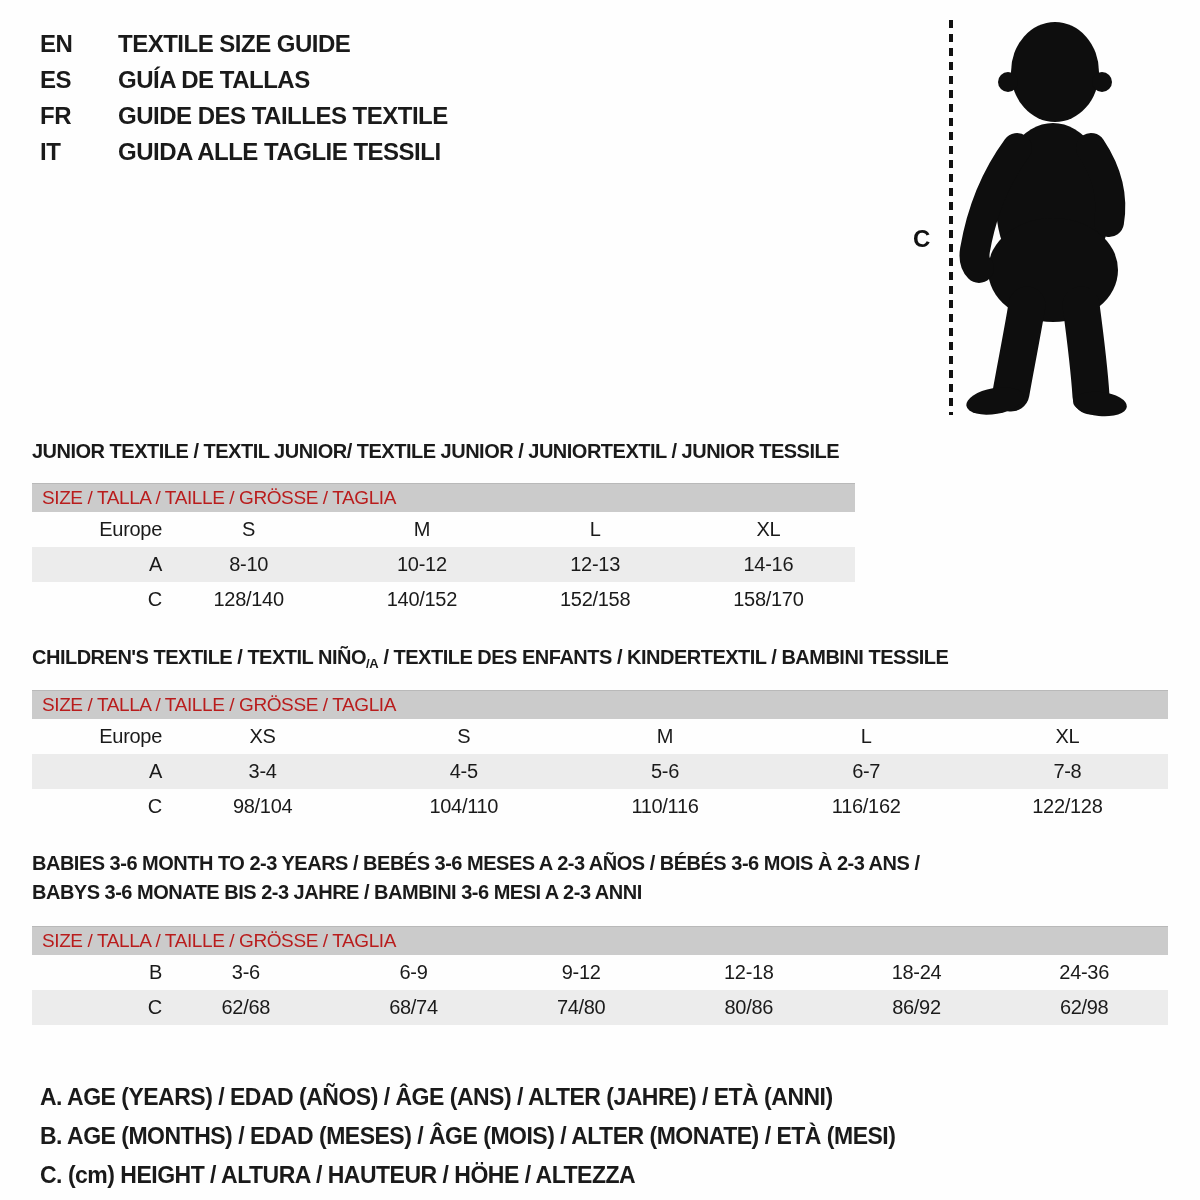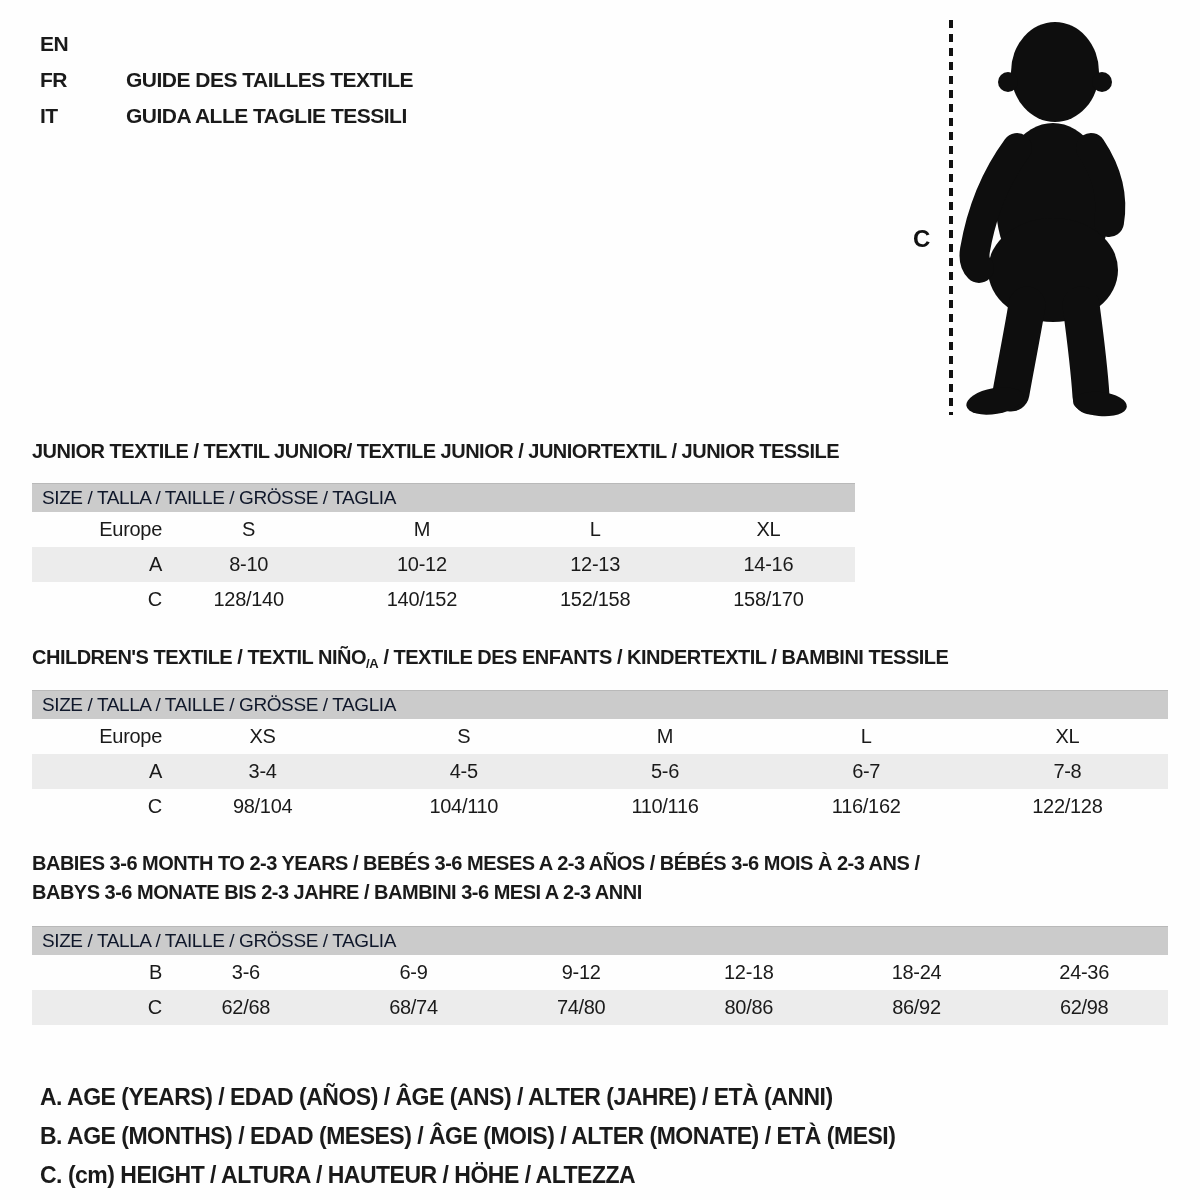--- a/index.html
+++ b/index.html
@@ -2,48 +2,53 @@
 <html><head>
 <meta charset="utf-8">
 <style>
   html,body{margin:0;padding:0;background:#ffffff;}
   .canvas{
     position:relative;width:1200px;height:1200px;background:#fefefe;
     font-family:"Liberation Sans",sans-serif;color:#1a1a1a;overflow:hidden;
   }
   
   .header{position:absolute;left:40px;top:26px;}
-  .lang-row{display:flex;height:36px;align-items:center;font-weight:700;font-size:21px;letter-spacing:-0.5px;white-space:nowrap;gap:8px;}
+  .lang-row{display:flex;height:36px;align-items:center;font-weight:700;font-size:24px;letter-spacing:-0.5px;white-space:nowrap;}
   .lang-code{width:78px;}
   
   .figure{position:absolute;left:895px;top:10px;width:270px;height:410px;}
   .figure text{font-family:"Liberation Sans",sans-serif;font-weight:700;font-size:24px;fill:#111;}
   
   .section-title{position:absolute;left:32px;font-weight:700;font-size:20px;letter-spacing:-0.5px;white-space:nowrap;line-height:29px;}
   .sub{font-size:13px;position:relative;top:4px;letter-spacing:-0.3px;}
   
   .table{position:absolute;left:32px;}
   .size-bar{height:28px;background:#cbcbcb;display:flex;align-items:center;padding-left:10px;
-    font-size:19px;letter-spacing:-0.4px;border-top:1px solid #b9b9b9;color:#0f172a;}
+    font-size:19px;letter-spacing:-0.4px;border-top:1px solid #b9b9b9;color:#b91c1c;}
   .t-row{display:grid;grid-template-columns:130px repeat(var(--cols),1fr);height:35px;align-items:center;
     font-size:20px;letter-spacing:-0.3px;}
   .t-row .label{padding-left:10px;text-align:right;}
   .t-row .cell{text-align:center;}
   .shaded{background:#ececec;}
   
   .note{position:absolute;left:40px;font-weight:700;font-size:23px;letter-spacing:-0.5px;white-space:nowrap;margin-top:12px;}
 </style>
 </head>
 <body>
 
 <div class="canvas">
 
   <div class="header">
     <div class="lang-row">
       <span class="lang-code">EN</span>
+      <span class="lang-title">TEXTILE SIZE GUIDE</span>
+    </div>
+    <div class="lang-row">
+      <span class="lang-code">ES</span>
+      <span class="lang-title">GUÍA DE TALLAS</span>
     </div>
     <div class="lang-row">
       <span class="lang-code">FR</span>
       <span class="lang-title">GUIDE DES TAILLES TEXTILE</span>
     </div>
     <div class="lang-row">
       <span class="lang-code">IT</span>
       <span class="lang-title">GUIDA ALLE TAGLIE TESSILI</span>
     </div>
   </div>

